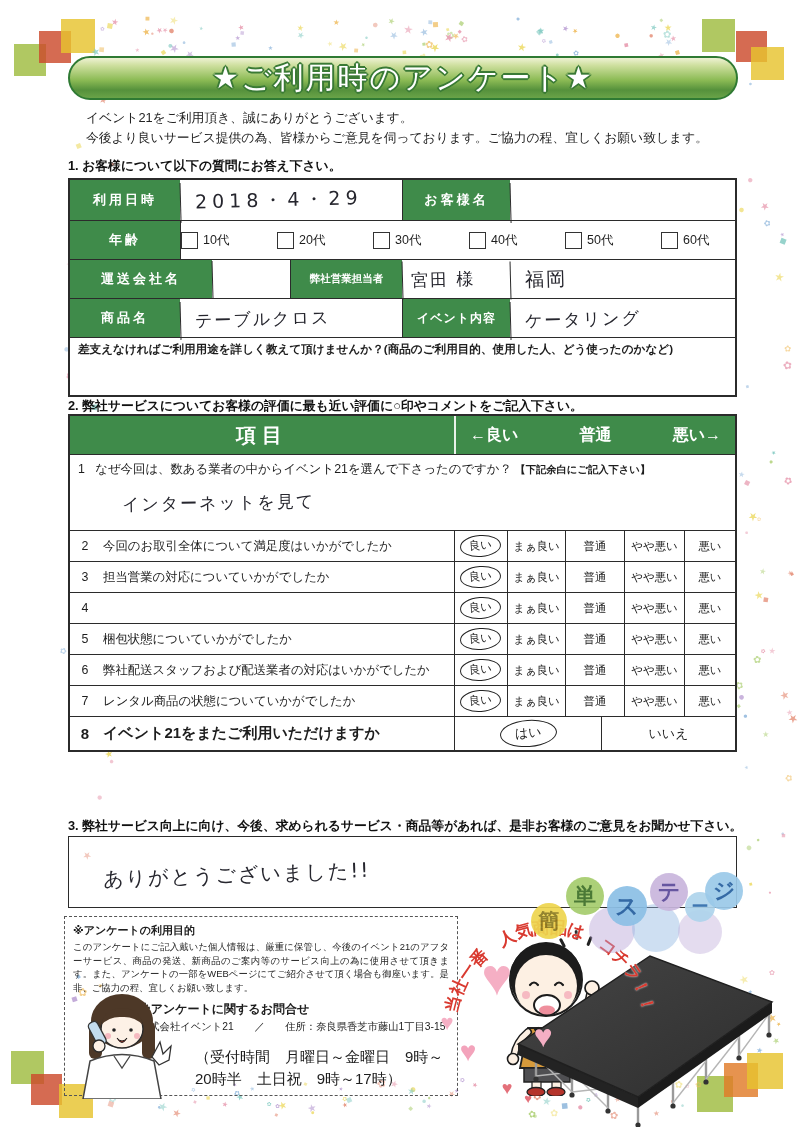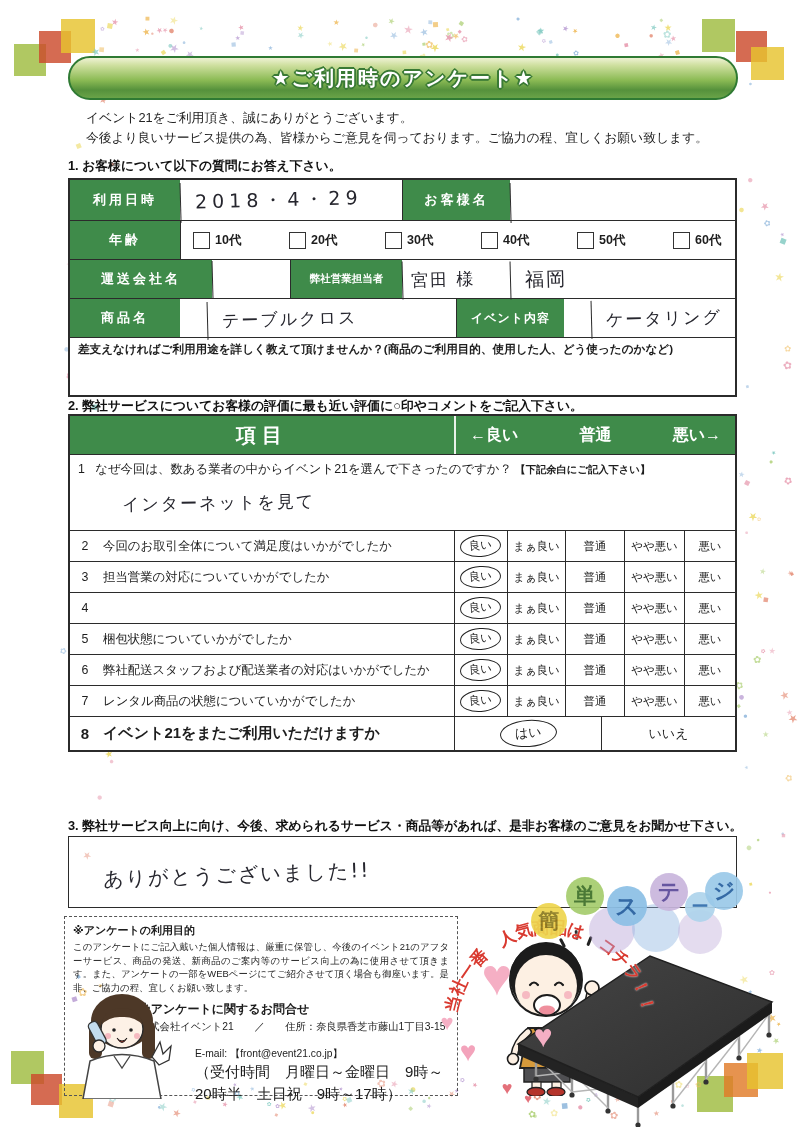--- a/index.html
+++ b/index.html
@@ -7,39 +7,39 @@
   body{width:800px;height:1131px;position:relative;background:#fff;overflow:hidden;
        font-family:"Liberation Sans","DejaVu Sans",sans-serif;color:#1d1d1d;}
   .abs{position:absolute;}
   
   .cf{position:absolute;pointer-events:none;}
   .csq{position:absolute;opacity:.82;}
   
   .banner{position:absolute;left:68px;top:56px;width:670px;height:44px;border-radius:22px;
     background:linear-gradient(#eef2d4 0%,#cfe0a0 18%,#8cbb55 55%,#55913c 80%,#69a348 100%);
     border:2px solid #2f7a33;display:flex;align-items:center;justify-content:center;box-sizing:border-box;}
-  .banner span{color:#fff;font-weight:bold;font-size:20px;letter-spacing:2px;
+  .banner span{color:#fff;font-weight:normal;font-size:30px;letter-spacing:2px;
     text-shadow:-2px 0 #3a7a35,2px 0 #3a7a35,0 -2px #3a7a35,0 2px #3a7a35,-1px -1px #3a7a35,1px 1px #3a7a35,-1px 1px #3a7a35,1px -1px #3a7a35;}
   .intro{position:absolute;left:86px;top:108px;width:640px;font-size:12.8px;line-height:1.55;color:#222;}
   .s-head{position:absolute;left:68px;font-weight:bold;font-size:12.8px;color:#111;}
   
   .table1{position:absolute;left:68px;top:178px;width:669px;border:2px solid #2b2b2b;box-sizing:border-box;background:#fff;}
   .t1-row{display:grid;border-top:1.5px solid #2b2b2b;}
   .t1-row:first-child{border-top:none;}
   .t1-row>div{border-left:1.5px solid #2b2b2b;display:flex;align-items:center;box-sizing:border-box;}
   .t1-row>div:first-child{border-left:none;}
   .glabel{background:#3f8b4a;color:#fff;font-weight:bold;font-size:13px;letter-spacing:3px;justify-content:center;}
   .glabel.sm{font-size:10.5px;letter-spacing:0;}
   .hand{font-family:"DejaVu Sans",sans-serif;color:#26262e;}
   .hw-cell{font-size:17px;padding-left:14px;transform:rotate(-1.5deg);letter-spacing:2px;}
   .r1{grid-template-columns:110px 222px 108px 1fr;height:40px;}
   .r2{grid-template-columns:110px 1fr;height:38px;}
   .r3{grid-template-columns:142px 78px 112px 108px 114px 1fr;height:38px;}
-  .r4{grid-template-columns:110px 222px 108px 1fr;height:38px;gap:27px;}
-  .ages{padding-left:12px;font-weight:bold;}
+  .r4{grid-template-columns:110px 222px 108px 1fr;height:38px;}
+  .ages{}
   .age{display:flex;align-items:center;width:96px;font-size:12.5px;}
   .cb{width:15px;height:15px;border:1.7px solid #333;background:#fff;margin-right:5px;flex:none;}
   .usage{border-top:1.5px solid #2b2b2b;height:58px;padding:4px 8px;font-size:11.6px;font-weight:bold;box-sizing:border-box;}
   
   .table2{position:absolute;left:68px;top:414px;width:669px;border:2px solid #2b2b2b;box-sizing:border-box;background:#fff;}
   .t2-head{display:grid;grid-template-columns:384px 1fr;height:38px;background:#3f8b4a;color:#fff;font-weight:bold;}
   .t2-head .item{display:flex;align-items:center;justify-content:center;font-size:20px;letter-spacing:6px;}
   .t2-head .scale{border-left:2px solid #e9f2e9;display:flex;align-items:center;justify-content:space-between;padding:0 14px;font-size:16px;}
   .q1{border-top:1.5px solid #2b2b2b;height:76px;padding:6px 8px;font-size:12.4px;box-sizing:border-box;}
   .q1 .note{font-size:10.3px;font-weight:bold;}
@@ -502,21 +502,20 @@
 <div class="box3">
   <span class="hand">ありがとうございました!!</span>
 </div>
 
 <div class="fbox">
   <div class="fp-title">※アンケートの利用目的</div>
   <div class="fp-text">このアンケートにご記入戴いた個人情報は、厳重に保管し、今後のイベント21のアフターサービス、商品の発送、新商品のご案内等のサービス向上の為に使用させて頂きます。また、アンケートの一部をWEBページにてご紹介させて頂く場合も御座います。是非、ご協力の程、宜しくお願い致します。</div>
   <div class="fc-title">※アンケートに関するお問合せ</div>
   <div class="fc-company">株式会社イベント21　　／　　住所：奈良県香芝市藤山1丁目3-15</div>
   <div class="fc-lines">
-    <div>E-mail: 【front@event21.co.jp】</div>
     <div class="fc-hours">（受付時間　月曜日～金曜日　9時～20時半　土日祝　9時～17時）</div>
   </div>
 </div>
 
 <svg class="abs" style="left:66px;top:983px;" width="112" height="116" viewBox="0 0 112 116">
   <ellipse cx="56" cy="38" rx="31" ry="27" fill="#4d3827"></ellipse>
   <rect x="23" y="38" width="13" height="38" rx="6" fill="#4d3827"></rect>
   <rect x="76" y="38" width="13" height="38" rx="6" fill="#4d3827"></rect>
   <ellipse cx="56" cy="46" rx="21" ry="19" fill="#fdf1e6" stroke="#2a2a2a" stroke-width="1.4"></ellipse>
   <path d="M35,42 Q38,25 56,25 Q74,25 77,42 Q68,33 56,34 Q44,33 35,42 Z" fill="#4d3827"></path>

